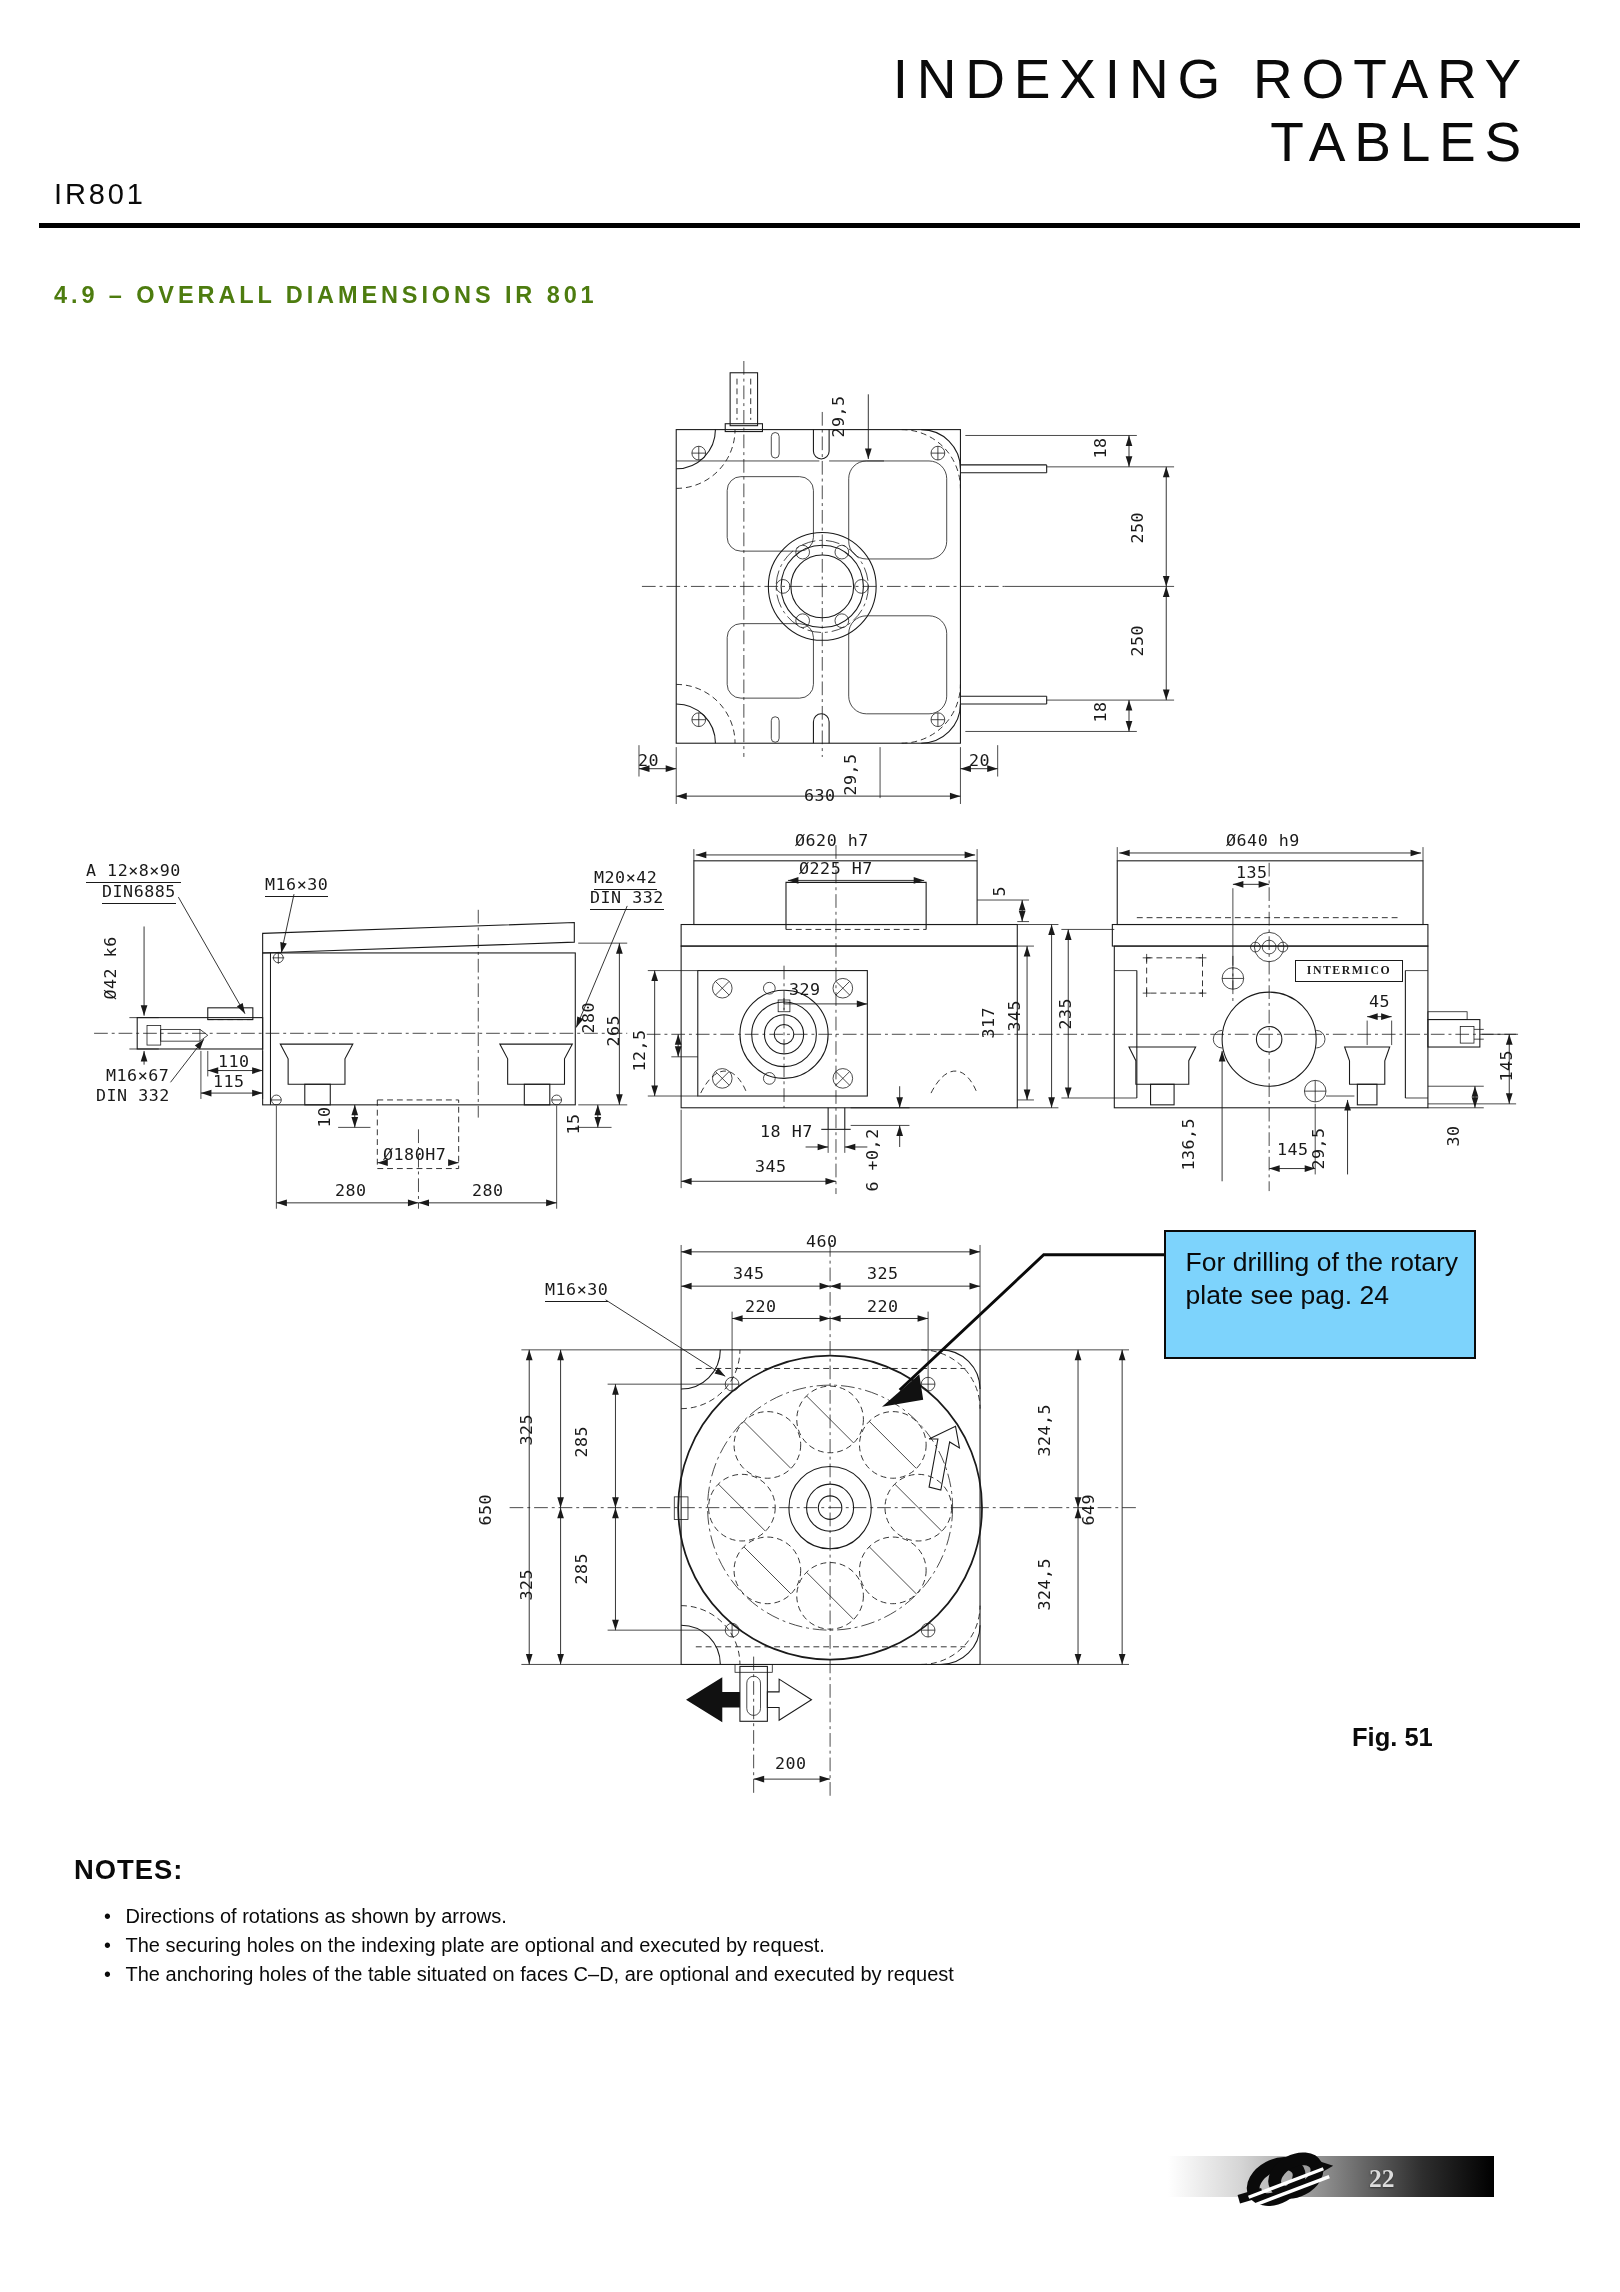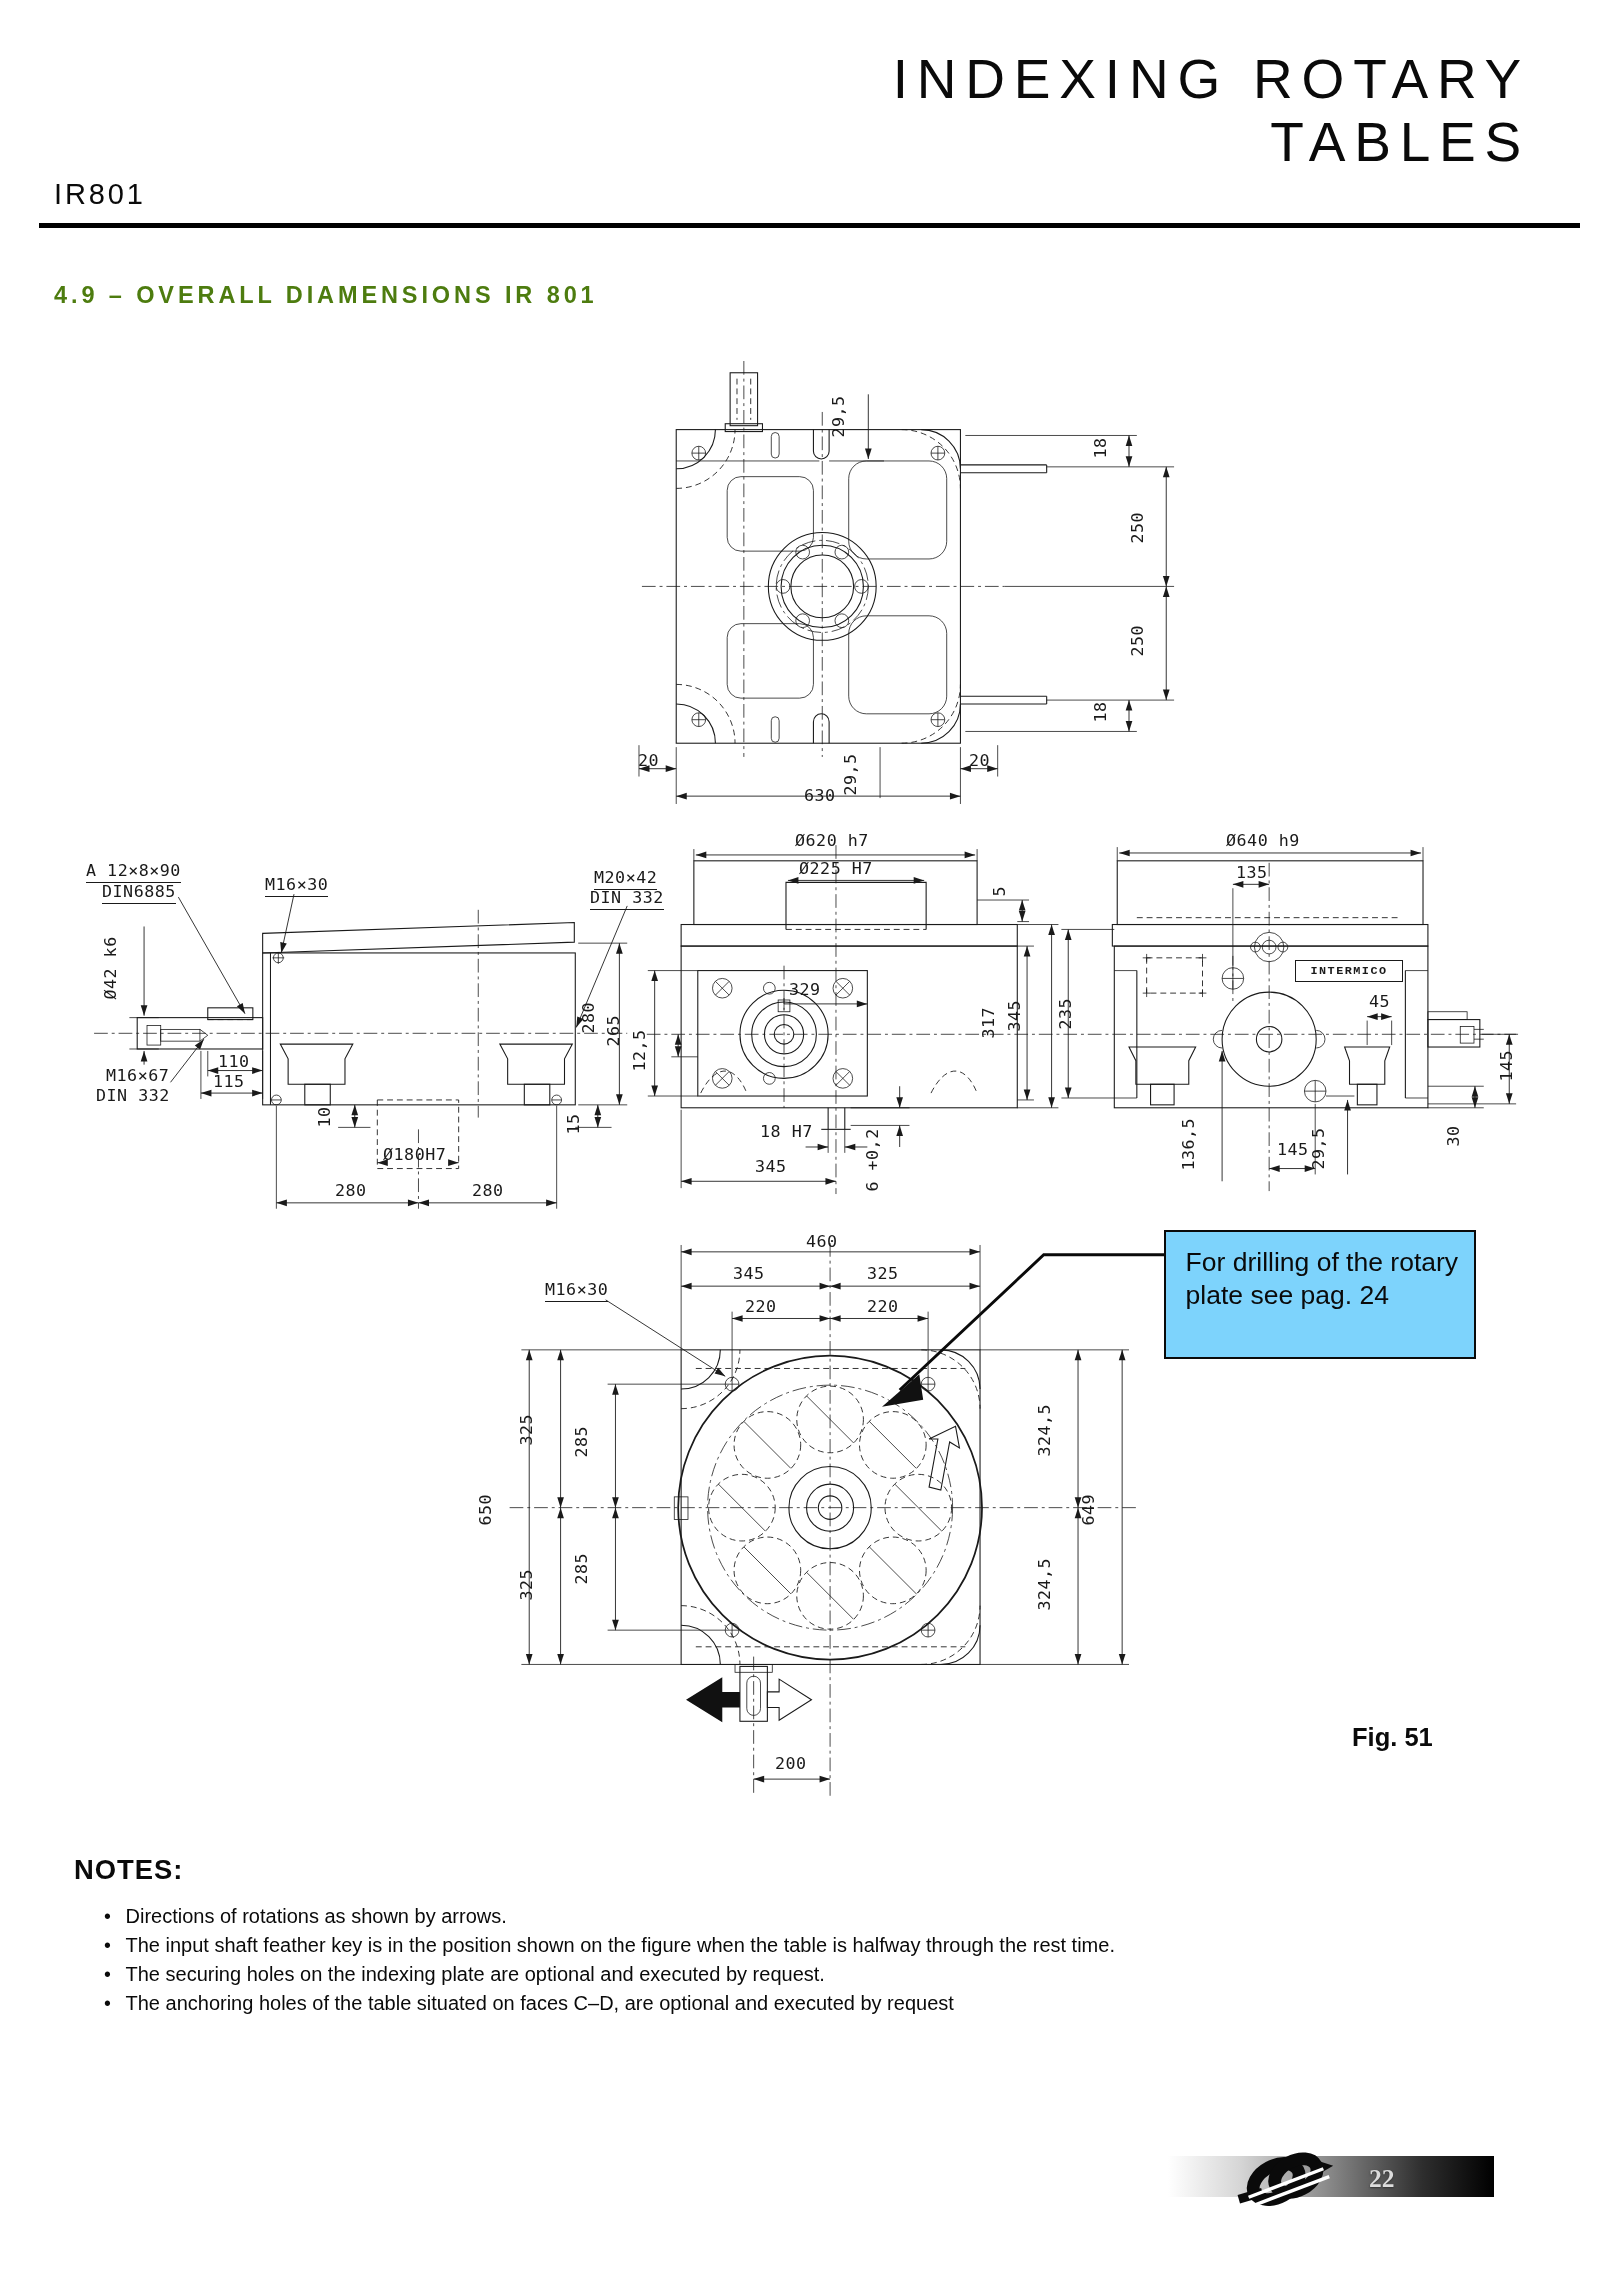--- a/index.html
+++ b/index.html
@@ -24,21 +24,21 @@
   .dl{stroke:#1a1a1a;stroke-width:0.9;fill:none;}
   .thk{stroke:#0a0a0a;stroke-width:3;fill:none;}
   
   .dim{position:absolute;font-family:"DejaVu Sans Mono",monospace;font-size:16.7px;line-height:19.6px;
        color:#1a1a1a;white-space:nowrap;letter-spacing:0.5px;}
   .vdim{transform-origin:0 100%;transform:rotate(-90deg);}
   .ul{border-bottom:1.5px solid #1a1a1a;padding-bottom:1px;}
   .brand-plate{position:absolute;left:1295px;top:960px;width:106px;height:19.6px;border:1.5px solid #1a1a1a;
        display:flex;align-items:center;justify-content:center;}
   .brand-plate span{font-size:11.8px;font-weight:bold;letter-spacing:1.5px;color:#1a1a1a;
-       font-family:Liberation Mono, monospace;}
+       font-family:Liberation Serif, serif;}
   .callout{position:absolute;left:1164px;top:1230px;width:312px;height:129px;border:2px solid #0a0a0a;
        background:#7dd3fc;padding:13.7px 0 0 19.6px;box-sizing:border-box;}
   .callout div{font-size:26.5px;line-height:33px;color:#0a0a0a;}
   .figcap{position:absolute;left:1329px;top:1723px;font-size:25.5px;font-weight:bold;color:#0a0a0a;margin-left:23px;}
   
   .notes-head{position:absolute;left:74px;top:1854px;font-size:27.4px;font-weight:bold;letter-spacing:1px;color:#0a0a0a;}
   .notes-list{position:absolute;left:90px;top:1890px;margin:12px;padding:0;list-style:none;width:1421px;}
   .notes-list li{font-size:20px;line-height:29px;color:#0a0a0a;padding-left:23.5px;position:relative;}
   .notes-list li::before{content:"•";position:absolute;left:2px;top:0;font-size:19.6px;}
   
@@ -529,21 +529,20 @@
     <div class="callout">
       <div>For drilling of the rotary</div>
       <div>plate see pag. 24</div>
     </div>
     <div class="figcap">Fig. 51</div>
   </div>
 
   <div class="notes-head">NOTES:</div>
   <ul class="notes-list">
     <li>Directions of rotations as shown by arrows.</li>
-    <li>The input shaft feather key is in the position shown on the figure when the table is halfway through the rest time.</li>
     <li>The securing holes on the indexing plate are optional and executed by request.</li>
     <li>The anchoring holes of the table situated on faces C–D, are optional and executed by request</li>
   </ul>
 
   <div class="footer-bar">
     <svg class="logo" width="118" height="69" viewBox="0 0 120 70">
       <ellipse cx="50" cy="34" rx="25" ry="16" transform="rotate(-28 50 34)" fill="none" stroke="#0a0a0a" stroke-width="13"></ellipse>
       <ellipse cx="70" cy="28" rx="23" ry="15" transform="rotate(-28 70 28)" fill="none" stroke="#0a0a0a" stroke-width="13"></ellipse>
       <path d="M12,52 L36,45" stroke="#0a0a0a" stroke-width="9" fill="none"></path>
       <path d="M90,12 L108,18 L94,26 Z" fill="#0a0a0a"></path>

